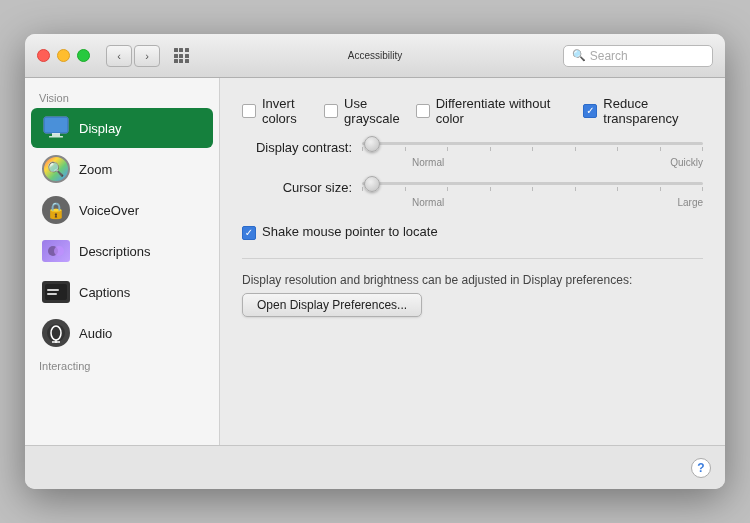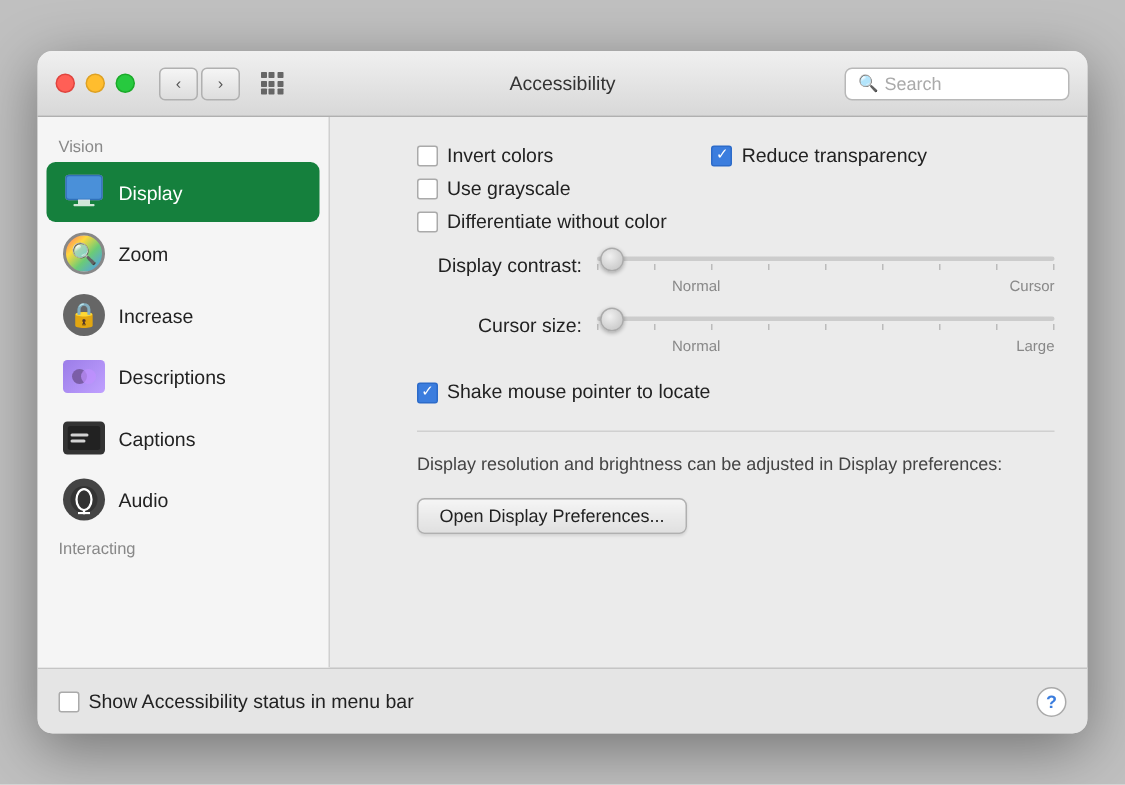--- a/index.html
+++ b/index.html
@@ -89,21 +89,21 @@
       width: 4px;
       height: 4px;
       background: #666;
       border-radius: 0.5px;
     }
 
     .titlebar-title {
       position: absolute;
       left: 50%;
       transform: translateX(-50%);
-      font-size: 13px;
+      font-size: 10px;
       font-weight: 500;
       color: #333;
     }
 
     .search-box {
       margin-left: auto;
       display: flex;
       align-items: center;
       background: white;
       border: 1px solid #b8b8b8;
@@ -121,21 +121,20 @@
 
     .search-placeholder {
       font-size: 12px;
       color: #aaa;
     }
 
     
     .content {
       display: flex;
       height: 367px;
-      gap: 36px;
     }
 
     
     .sidebar {
       width: 195px;
       background: #f5f5f5;
       border-right: 1px solid #d0d0d0;
       padding: 8px 0;
       overflow-y: auto;
     }
@@ -187,21 +186,21 @@
     }
 
     .checkbox-row {
       display: flex;
       gap: 30px;
       margin-bottom: 8px;
     }
 
     .checkbox-group {
       display: flex;
-      flex-direction: column;
+      flex-direction: row;
       gap: 7px;
     }
 
     .checkbox-item {
       display: flex;
       align-items: center;
       gap: 6px;
       cursor: pointer;
     }
 
@@ -325,21 +324,21 @@
 
     .display-pref-section {
       margin-top: 18px;
       border-top: 1px solid #d0d0d0;
       padding-top: 14px;
     }
 
     .display-pref-text {
       font-size: 12px;
       color: #444;
-      margin-bottom: 16px;
+      margin-bottom: 6px;
     }
 
     .open-pref-btn {
       display: inline-block;
       background: linear-gradient(to bottom, #f5f5f5, #e0e0e0);
       border: 1px solid #b0b0b0;
       border-radius: 5px;
       padding: 4px 14px;
       font-size: 12px;
       color: #222;
@@ -505,21 +504,21 @@
             <span style="font-size:14px;">🔍</span>
           </div>
         </div>
         <span class="item-label">Zoom</span>
       </div>
 
       <div class="sidebar-item">
         <div class="item-icon">
           <div class="voiceover-icon">🔒</div>
         </div>
-        <span class="item-label">Increase</span>
+        <span class="item-label">VoiceOver</span>
       </div>
 
 
       <div class="sidebar-item">
         <div class="item-icon">
           <div class="descriptions-icon">
             <svg width="22" height="16" viewBox="0 0 22 16">
               <rect width="22" height="16" rx="2" fill="none"></rect>
               <circle cx="8" cy="8" r="5" fill="#7b5ea7"></circle>
               <circle cx="14" cy="8" r="5" fill="#c090ff" opacity="0.7"></circle>
@@ -600,21 +599,21 @@
                 <div class="tick"></div>
                 <div class="tick"></div>
               <div class="tick"></div>
                 <div class="tick"></div>
                 <div class="tick"></div>
             </div>
           </div>
         </div>
         <div style="display:flex; padding-left: 122px; justify-content:space-between;">
           <span class="tick-label">Normal</span>
-          <span class="tick-label">Cursor</span>
+          <span class="tick-label">Quickly</span>
         </div>
       </div>
 
       <div class="slider-section" style="margin-top:12px;">
         <div class="slider-row">
           <span class="slider-label">Cursor size:</span>
           <div class="slider-track-wrap">
             <div class="slider-track">
               <div class="slider-thumb"></div>
             </div>
@@ -648,19 +647,15 @@
 
       <div class="display-pref-section">
         <p class="display-pref-text">Display resolution and brightness can be adjusted in Display preferences:</p>
         <button class="open-pref-btn">Open Display Preferences...</button>
       </div>
 
     </div>
   </div>
 
   <div class="bottom-bar">
-    <div class="bottom-checkbox-row">
-      <div class="cb"></div>
-      <span class="cb-label">Show Accessibility status in menu bar</span>
-    </div>
     <div class="help-btn">?</div>
   </div>
 </div>
 
 </body></html>

